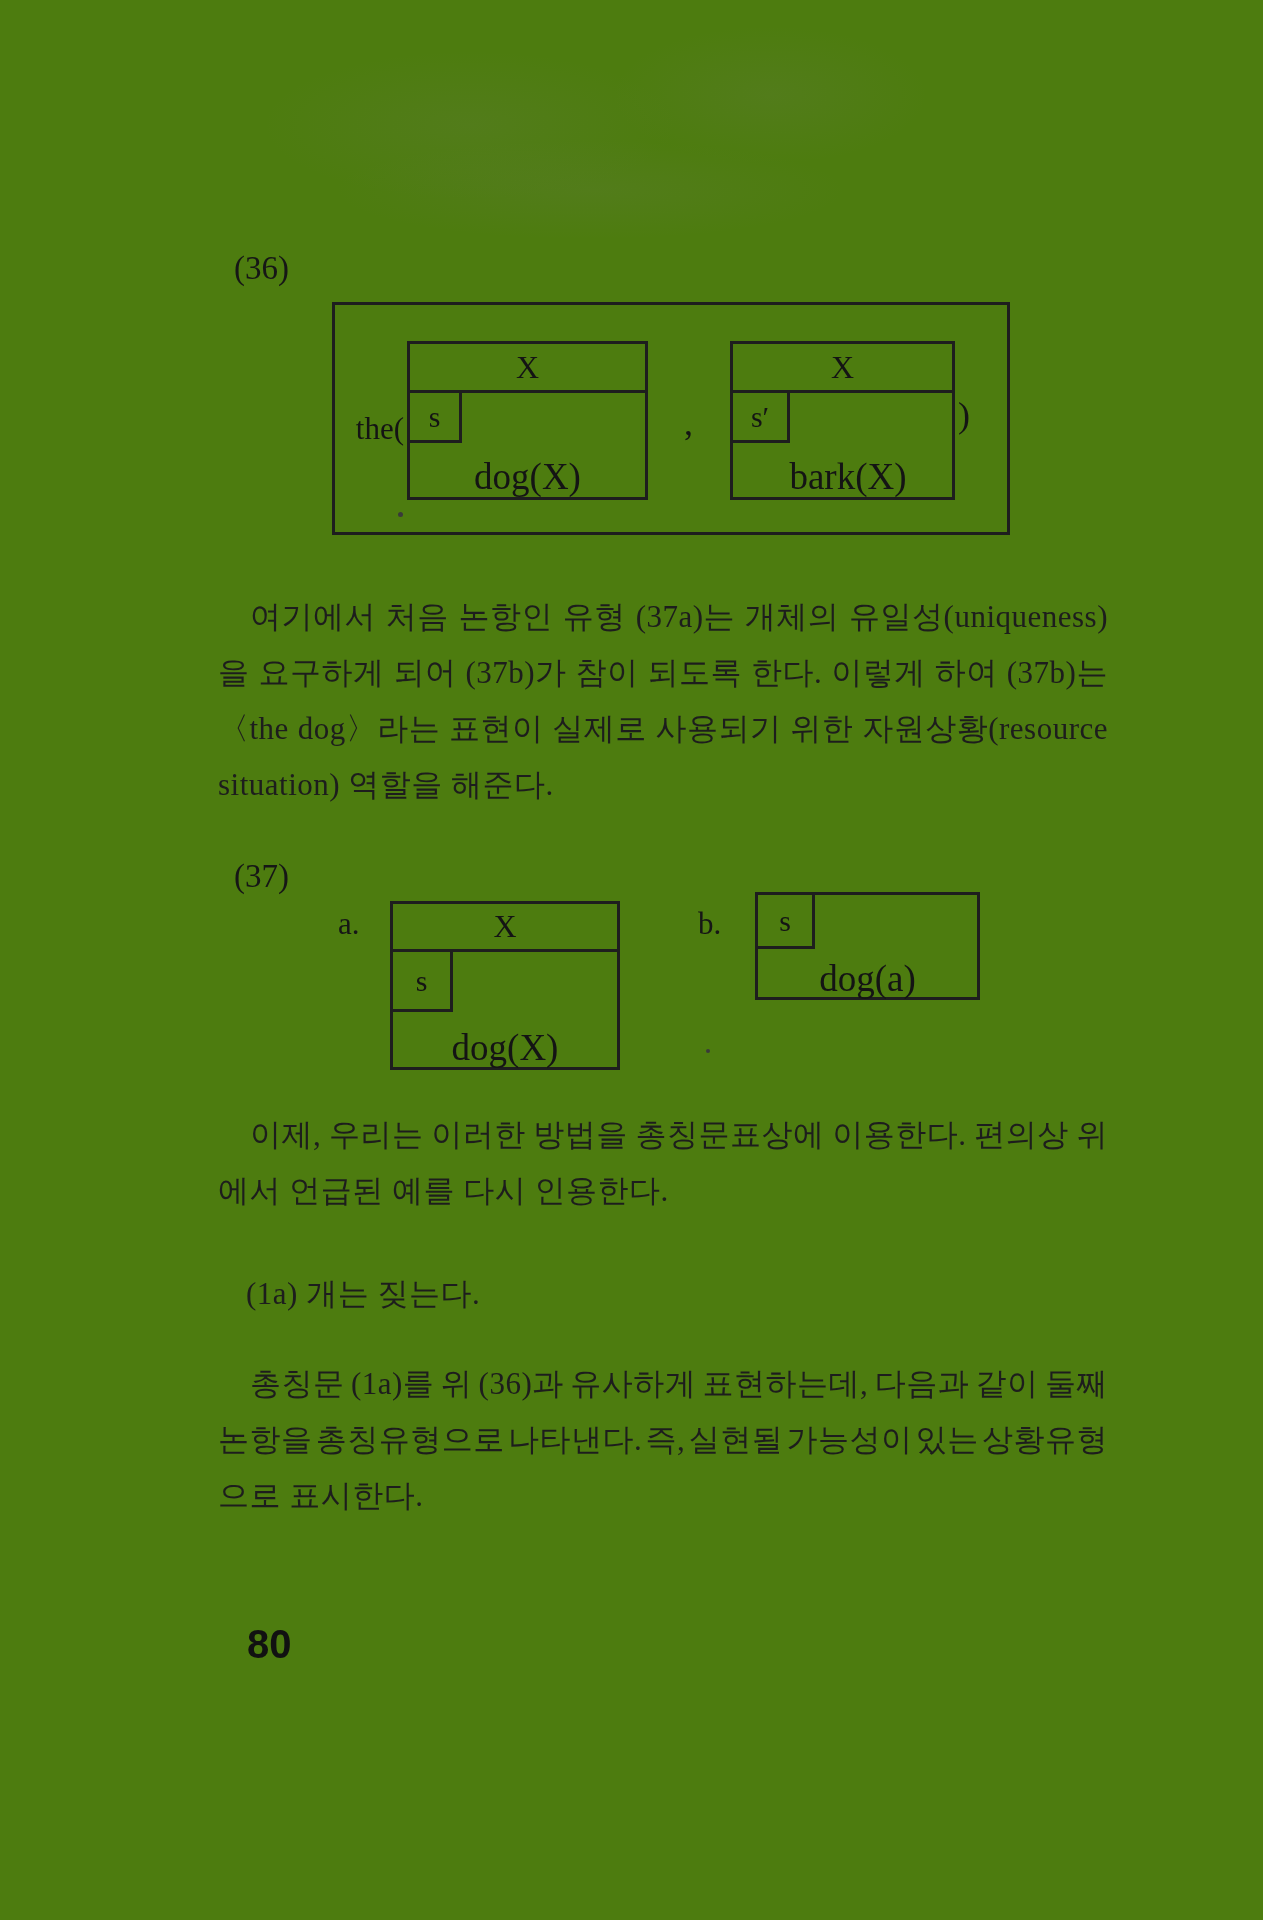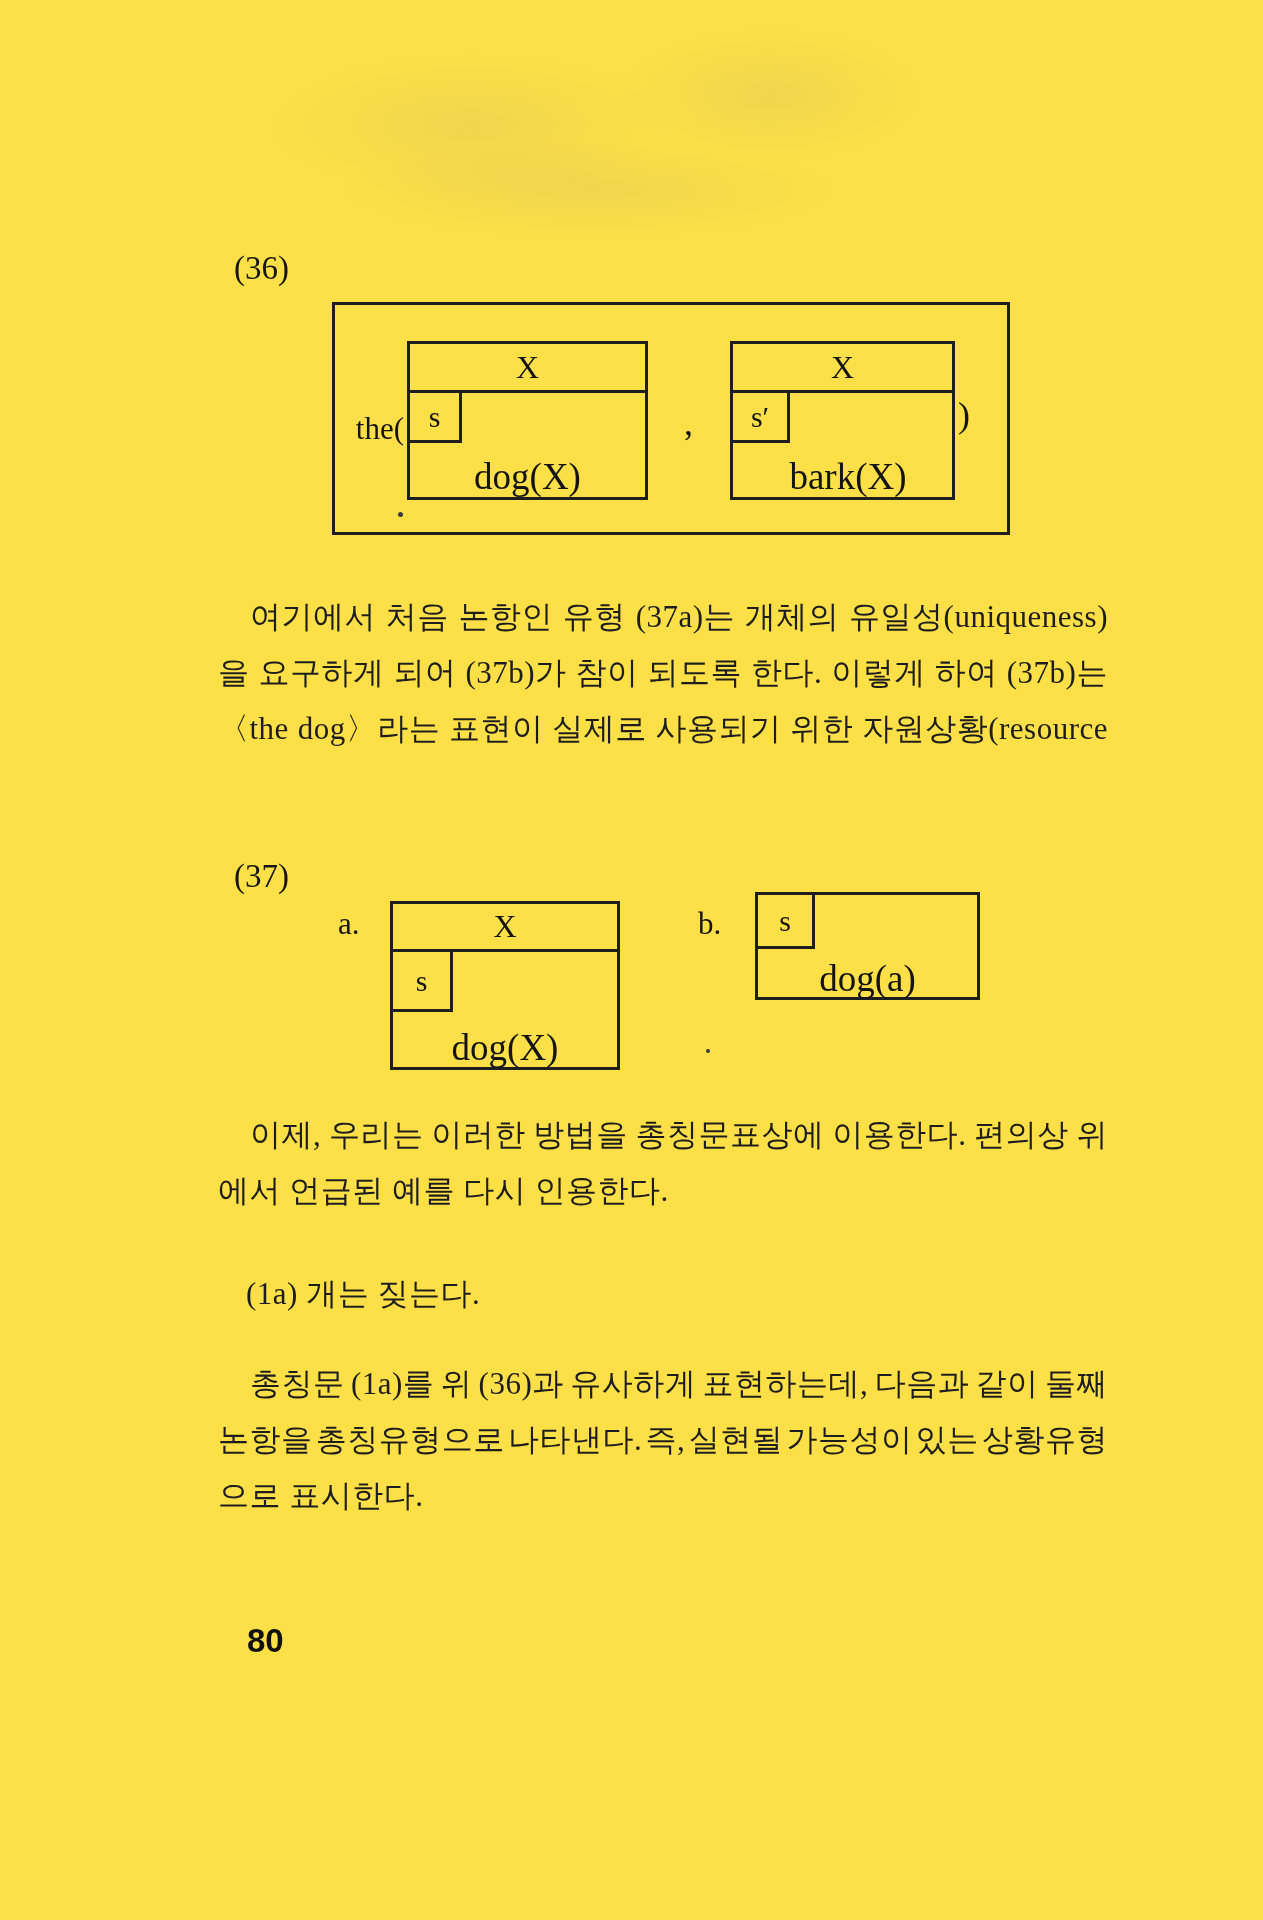--- a/index.html
+++ b/index.html
@@ -1,17 +1,17 @@
 <!DOCTYPE html>
 <html><head>
 <meta charset="utf-8">
 <style>
   html,body{margin:0;padding:0;background:#e8e8e8;}
   .page{
-    position:relative;width:1263px;height:1920px;background:#fde047;
+    position:relative;width:1263px;height:1920px;background:#4d7c0f;
     font-family:"Liberation Serif","DejaVu Serif",serif;color:#1c1c1c;
     overflow:hidden;margin:0 auto;
   }
   .line{
     position:absolute;font-size:31px;line-height:1.32;white-space:nowrap;
     color:#1d1d1d;letter-spacing:0.5px;
   }
   [data-justify="true"]{display:flex;justify-content:space-between;}
   .exlabel{position:absolute;font-size:33px;color:#161616;}
   .itemlabel{position:absolute;font-size:31px;color:#161616;}
@@ -24,21 +24,21 @@
     position:absolute;left:0;box-sizing:border-box;
     border-right:3px solid #1e1e1e;border-bottom:3px solid #1e1e1e;
     display:flex;align-items:center;justify-content:center;font-size:30px;color:#141414;
   }
   .cond{position:absolute;left:0;right:0;text-align:center;font-size:37px;color:#141414;}
   .glyph{position:absolute;font-size:31px;color:#141414;}
   .big{font-size:36px;}
   .dot{position:absolute;width:5px;height:5px;border-radius:50%;background:#3a3a3a;}
   .pagenum{
     position:absolute;font-family:"Liberation Sans","DejaVu Sans",sans-serif;
-    font-weight:bold;font-size:33px;color:#111;
+    font-weight:bold;font-size:40px;color:#111;
   }
   .smudge{position:absolute;pointer-events:none;}
   .sm1{background:radial-gradient(ellipse at center,rgba(125,125,125,0.10),rgba(125,125,125,0) 70%);}
 </style>
 </head>
 <body>
 
 <div class="page">
 
   <div class="smudge sm1" style="left:260px;top:50px;width:420px;height:150px;"></div>
@@ -92,20 +92,21 @@
     </div>
   <div class="line" style="left:218px;top:709px;width:890px;" data-justify="true">
       <span>〈the</span>
       <span>dog〉라는</span>
       <span>표현이</span>
       <span>실제로</span>
       <span>사용되기</span>
       <span>위한</span>
       <span>자원상황(resource</span>
     </div>
+  <div class="line" style="left:218px;top:765px;">situation) 역할을 해준다.</div>
 
   <div class="exlabel" style="left:234px;top:846px;margin-top:12px;">(37)</div>
 
   <div class="itemlabel" style="left:338px;top:906px;">a.</div>
 
   <div class="rect" style="left:390px;top:901px;width:230px;height:169px;">
     <div class="hdr" style="height:48px;">X</div>
     <div class="sb" style="top:48px;width:60px;height:60px;">s</div>
     <div class="cond" style="top:122px;">dog(X)</div>
   </div>

